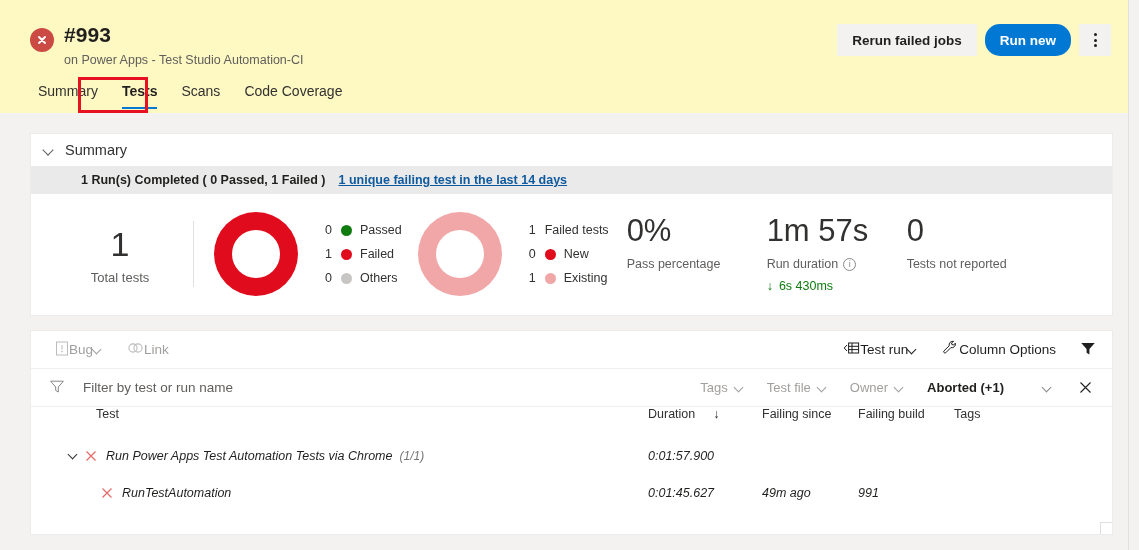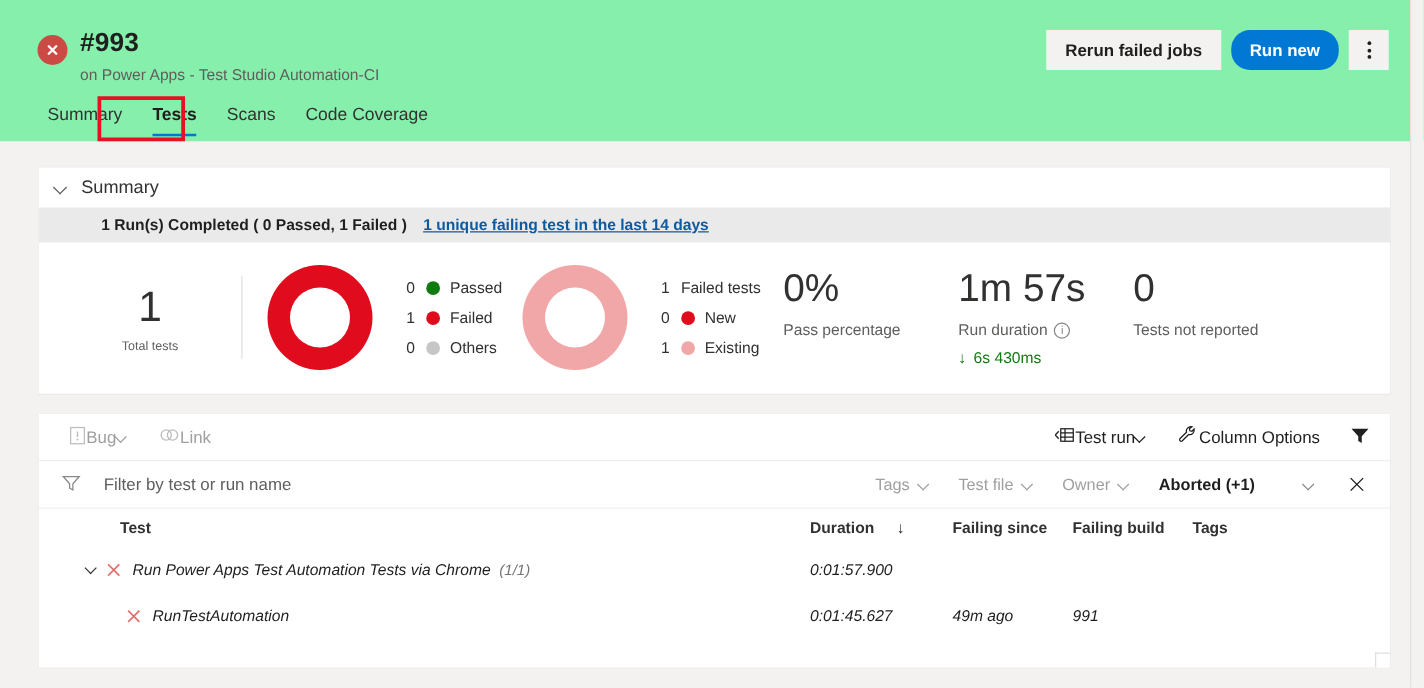--- a/index.html
+++ b/index.html
@@ -13,21 +13,21 @@
   }
   .page {
     position: relative;
     width: 1139px; height: 550px;
     background: #f3f2f1;
   }
 
   
   .header {
     position: absolute; left: 0; top: 0; width: 1139px; height: 113px;
-    background: #86efac;
+    background: #fef9c3;
   }
   .build-row {
     position: absolute; left: 30px; top: 22px;
     display: flex; align-items: flex-start;
   }
   .fail-badge {
     width: 24px; height: 24px; border-radius: 50%;
     background: #cc4a44; color: #fff;
     display: flex; align-items: center; justify-content: center;
     font-size: 14px; line-height: 1; font-weight: bold;
@@ -111,21 +111,21 @@
     font-weight: 600;
   }
 
   .stats {
     display: flex; align-items: center; height: 120px; padding-left: 8px;
   }
   .stat-total {
     width: 150px; text-align: center; padding-left: 12px;
   }
   .stat-total .big { font-size: 34px; color: #323130; line-height: 40px; font-weight: 300;}
-  .stat-total .lbl { font-size: 10px; color: #605e5c; margin-top: 6px;}
+  .stat-total .lbl { font-size: 13px; color: #605e5c; margin-top: 6px;}
   .vdiv { width: 1px; height: 66px; background: #e1dfdd; margin: 0 4px;}
 
   .donut-group { display: flex; align-items: center; }
   .donut { width: 84px; height: 84px; border-radius: 50%; position: relative; margin: 0 16px;}
   .donut::after{
     content:""; position:absolute; left:50%; top:50%; transform: translate(-50%,-50%);
     width: 48px; height: 48px; border-radius:50%; background:#fff;
   }
   .legend { font-size: 12.5px; color: #323130; }
   .legend .row { display: flex; align-items: center; height: 24px; }
@@ -181,23 +181,22 @@
   }
   .fpill.active { color: #201f1e; font-weight: bold; gap: 39px; }
   .close-x {
     width: 30px; height: 30px; display: flex; align-items: center; justify-content: center;
     cursor: pointer; color: #201f1e; margin-left: 6px;
   }
 
   
   .grid { font-size: 12.5px; }
   .grid .hrow {
-    display: flex; align-items: center; height: 30px; color: #323130;
+    display: flex; align-items: flex-start; height: 30px; color: #323130;
     padding-left: 12px;
-    font-weight: bold;
   }
   .grid .hrow .h { white-space: nowrap; }
   .grid .drow {
     display: flex; align-items: center; height: 37px; padding-left: 12px; color: #201f1e; font-style: italic;
   }
   .c-test  { width: 605px; display: flex; align-items: center; }
   .c-dur   { width: 96px; }
   .c-since { width: 96px; }
   .c-build { width: 96px; }
   .c-tags  { width: 90px; }

